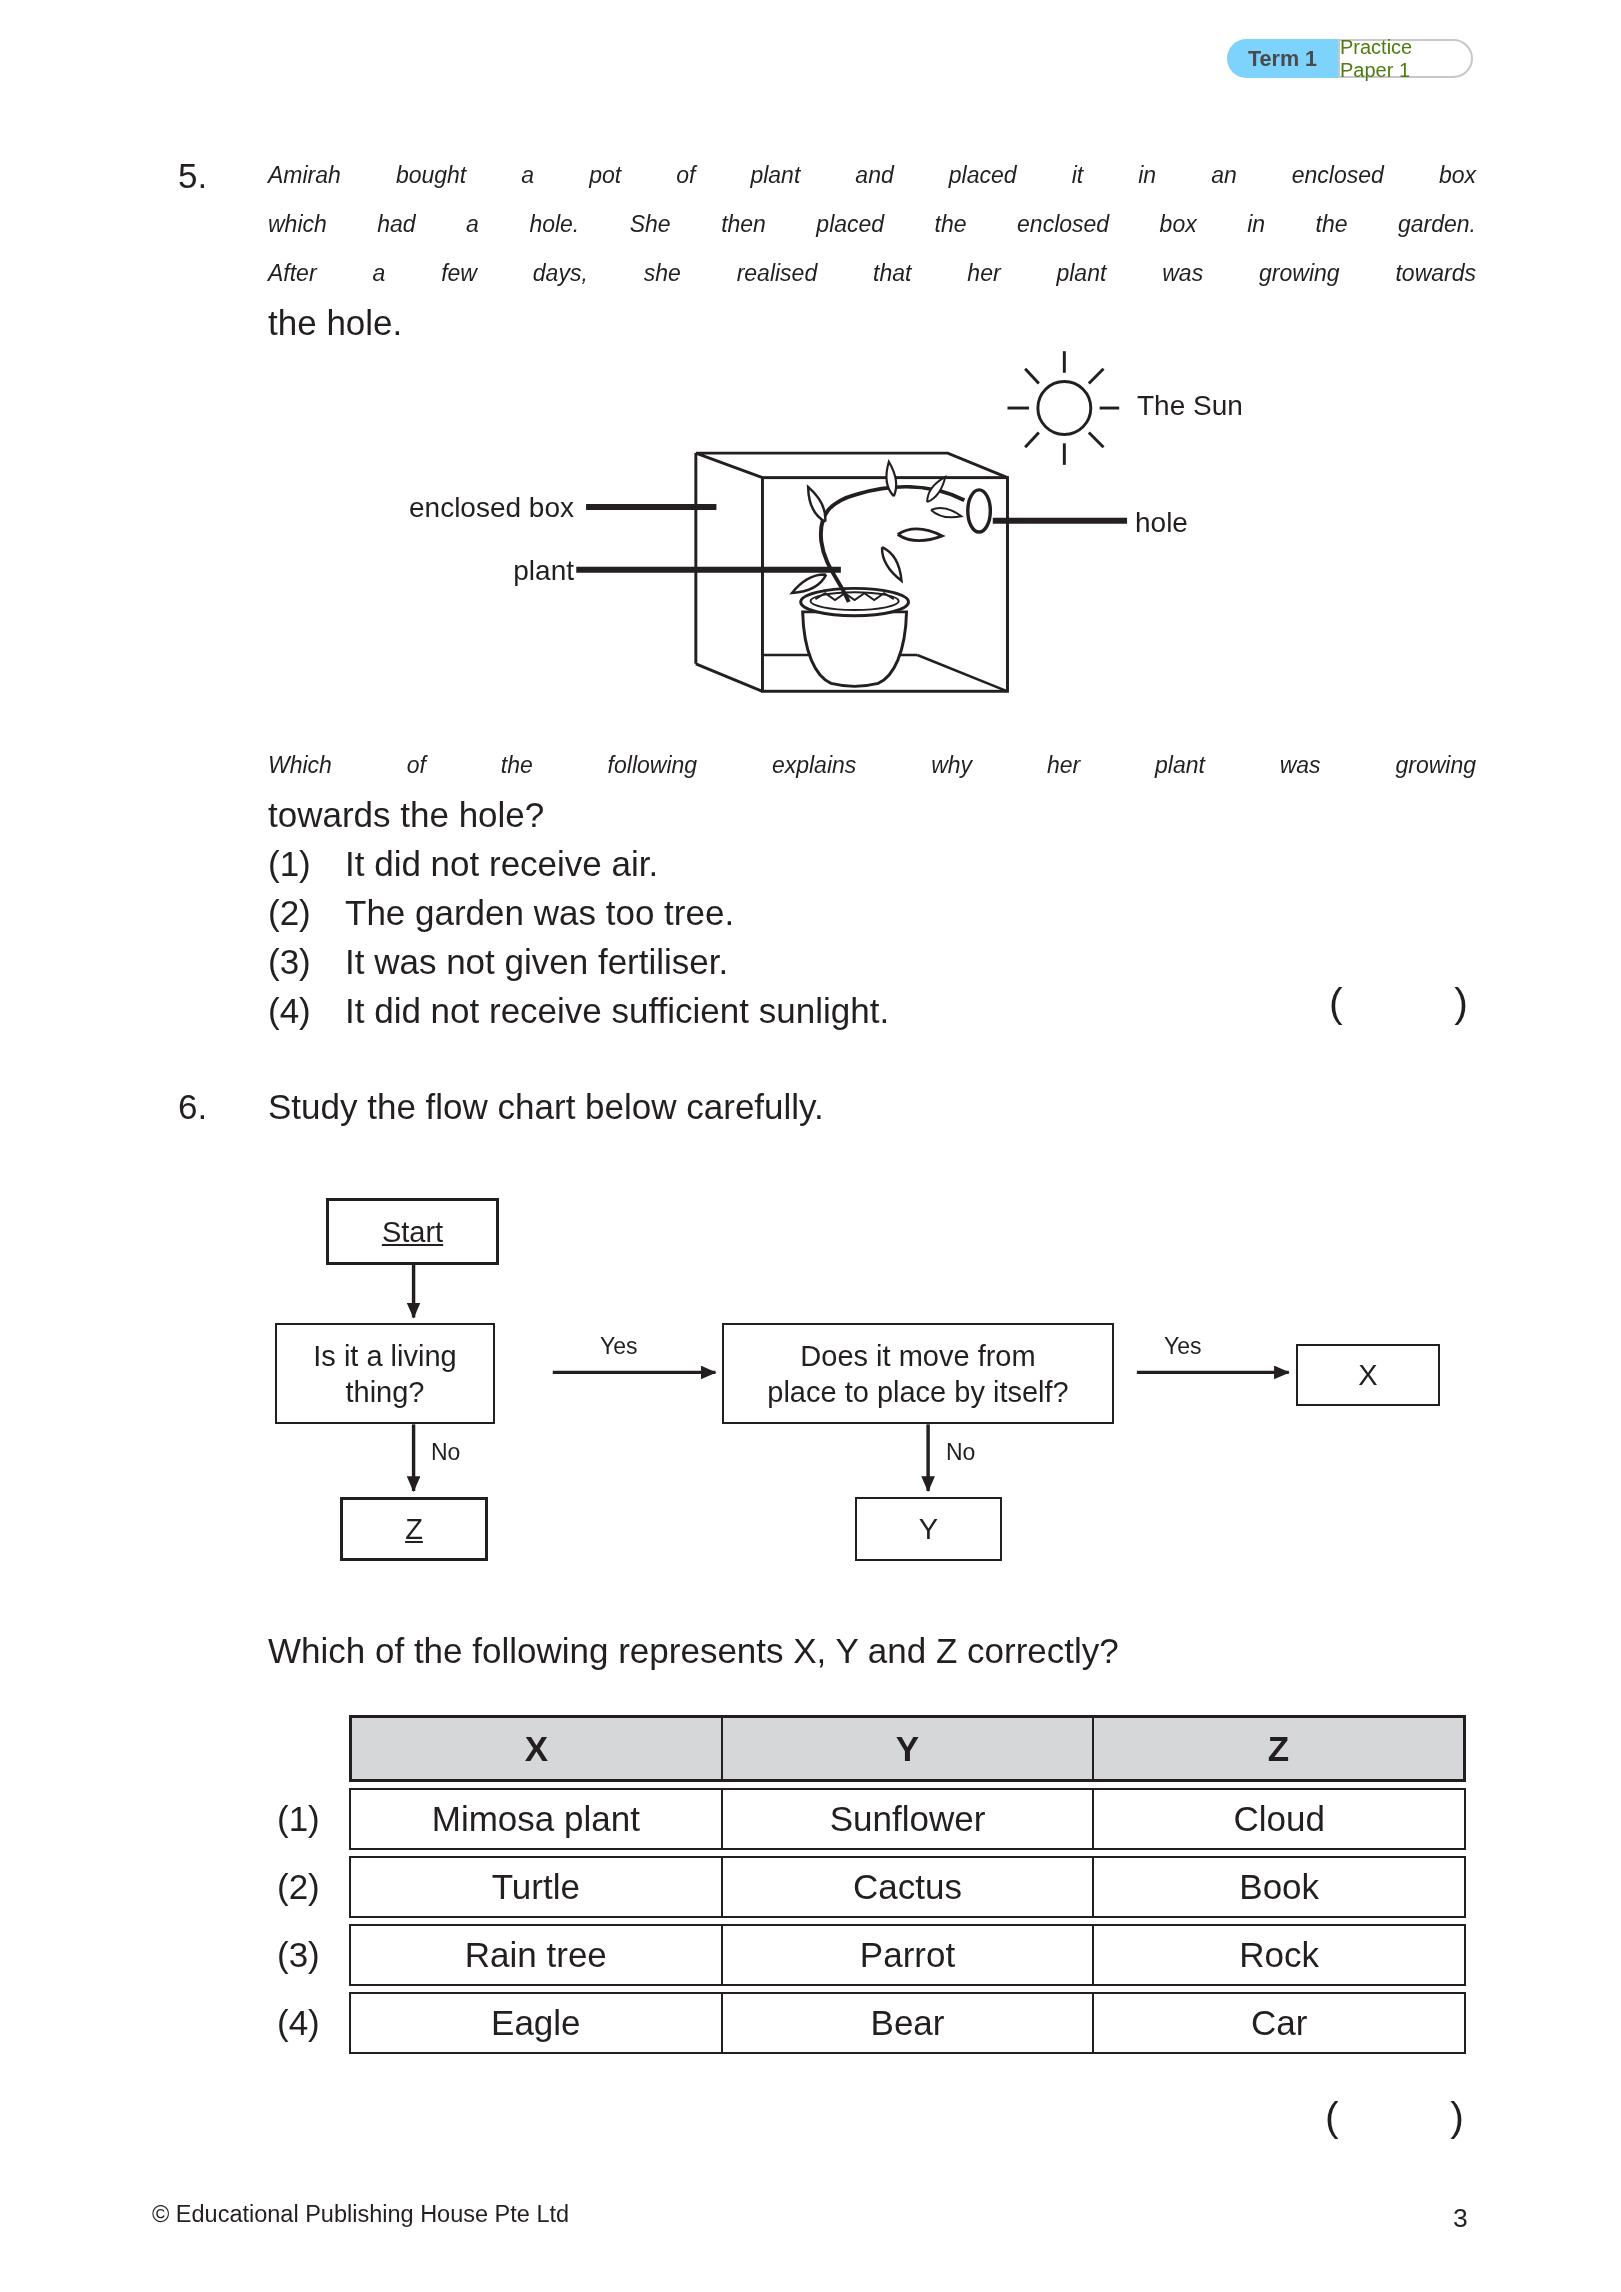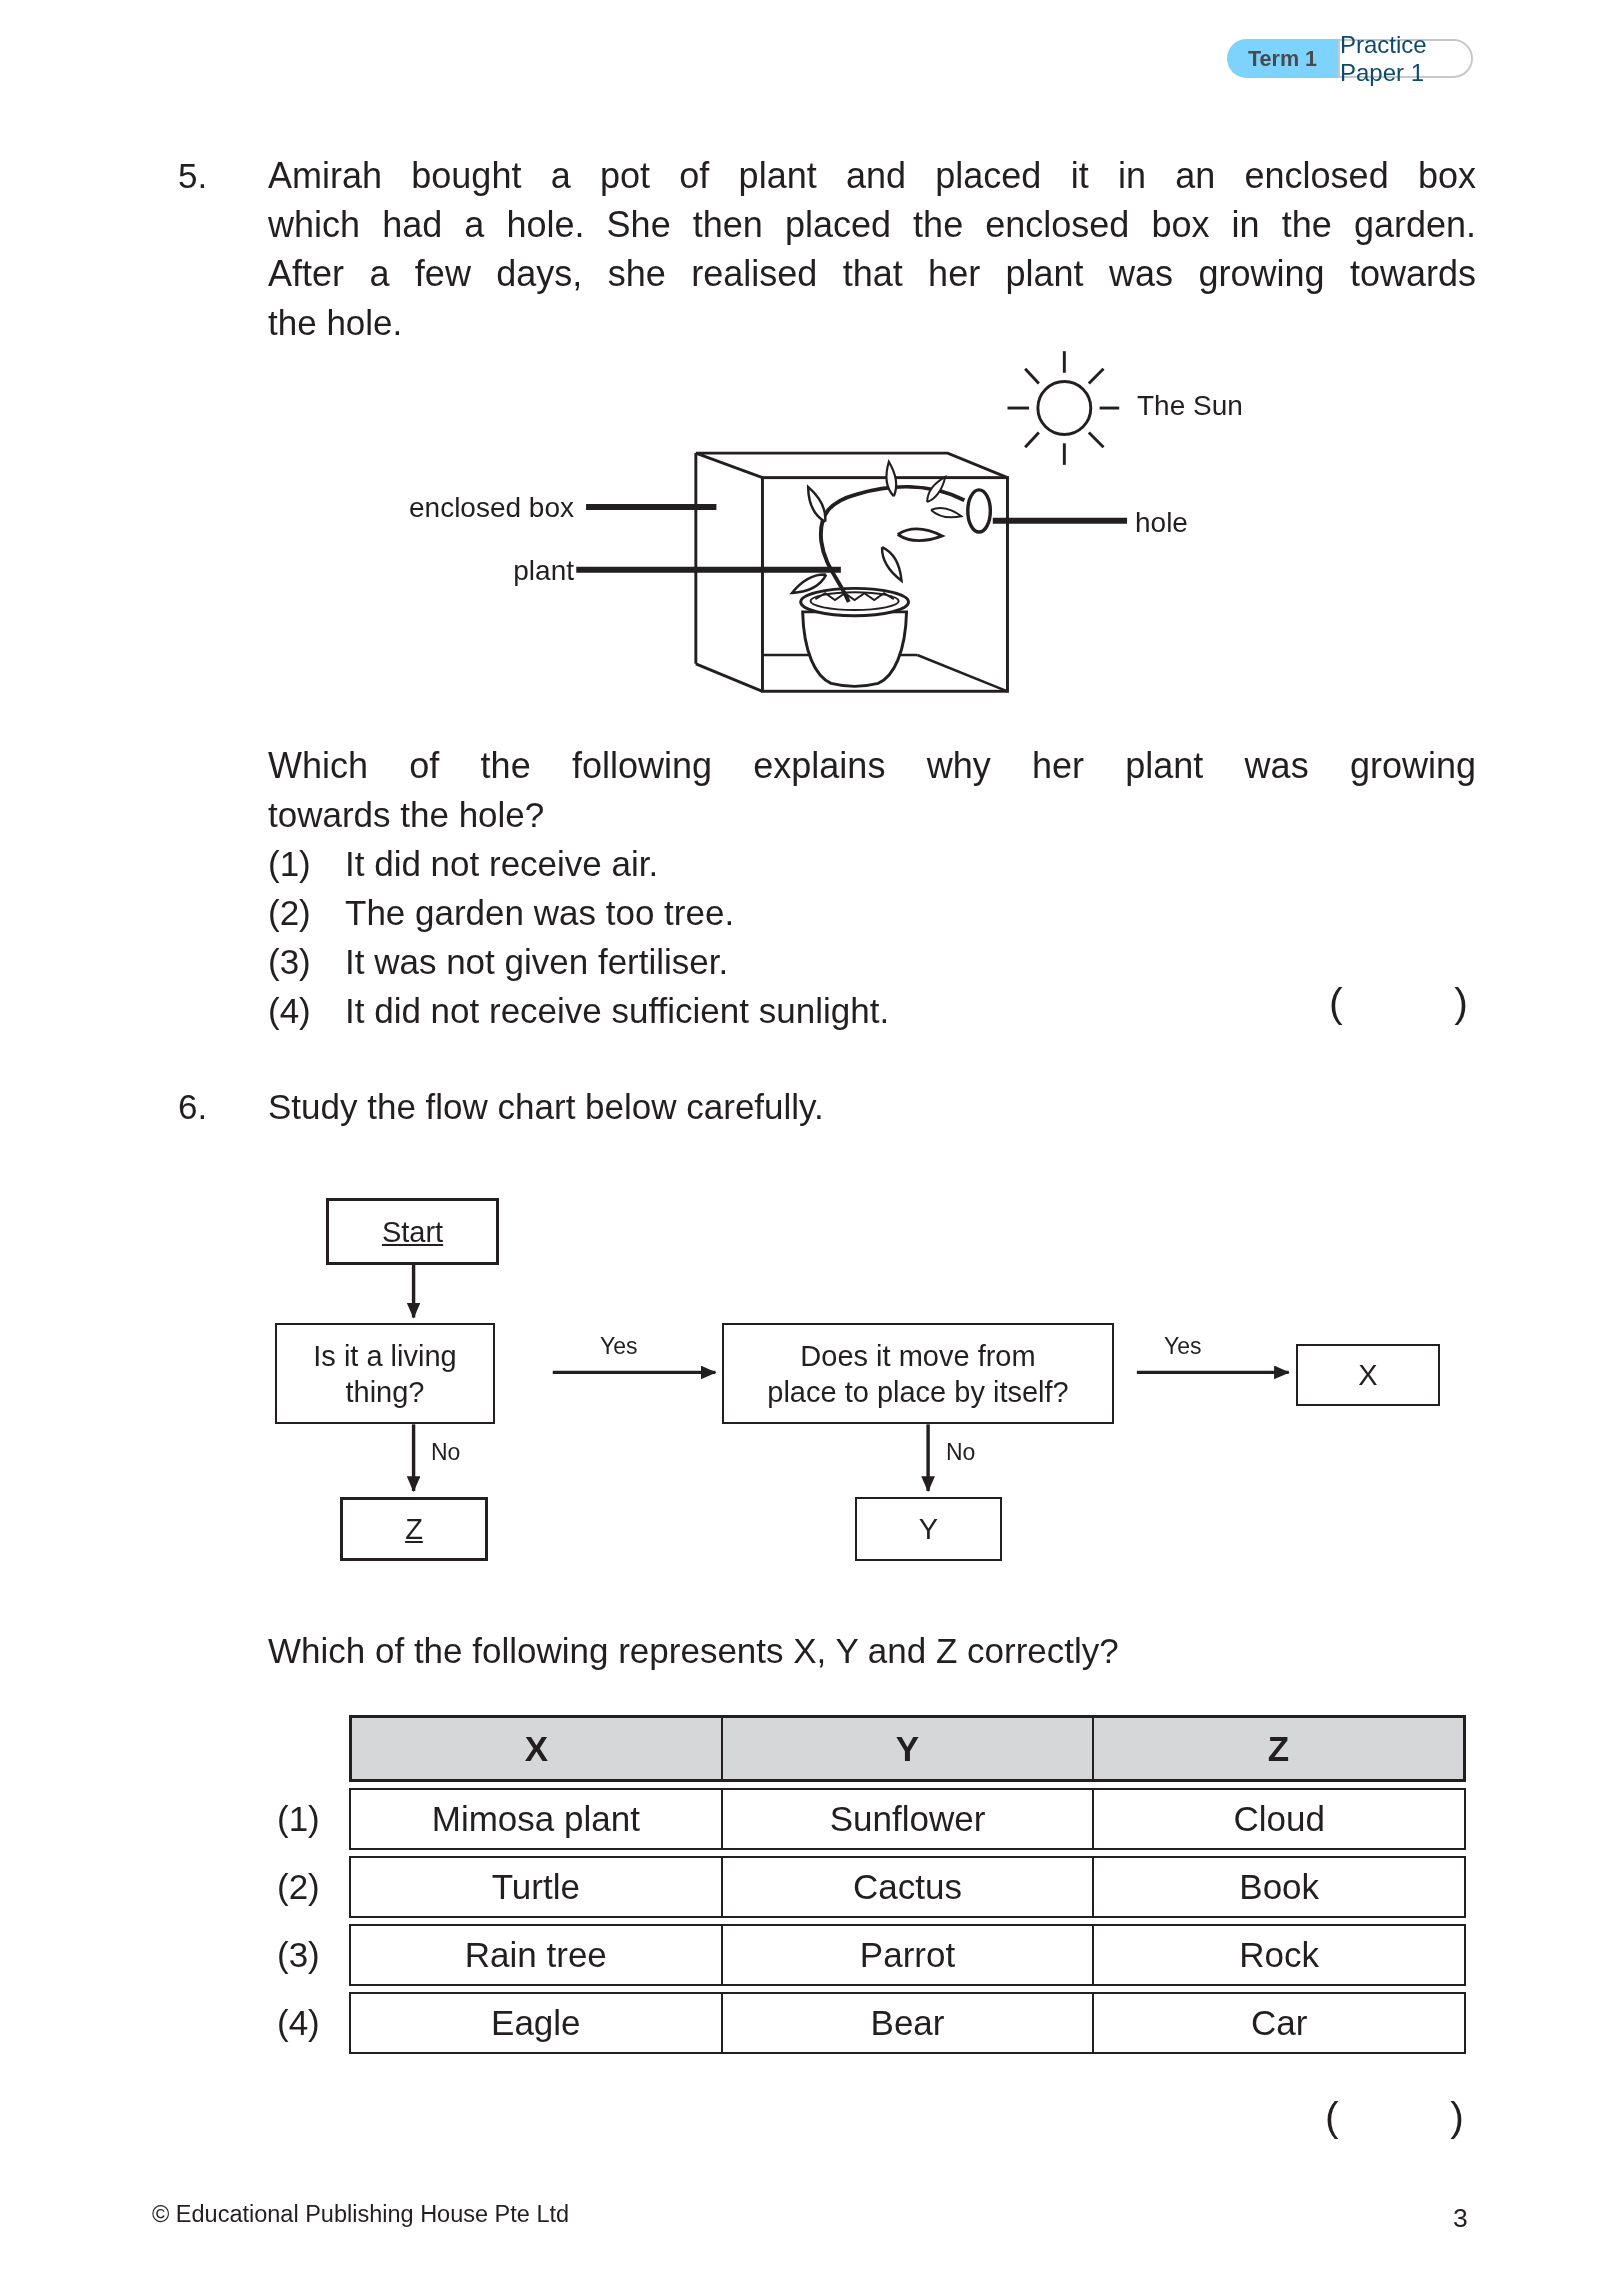--- a/index.html
+++ b/index.html
@@ -14,26 +14,26 @@
 
   
   .badge { position:absolute; left:1227px; top:39px; display:flex; height:39px; }
   .badge-term {
     width:111px; background:#7dd3fc; border-radius:19.6px 0 0 19.6px;
     font-size:21.6px; font-weight:bold; color:#4a4a4c;
     display:flex; align-items:center; justify-content:center;
   }
   .badge-paper {
     width:135px; background:#ffffff; border:2.9px solid #c7c8ca; border-radius:0 19.6px 19.6px 0;
-    font-size:24px; color:#0c4a6e;
+    font-size:20px; color:#4d7c0f;
     display:flex; align-items:center; justify-content:center;
   }
 
   .body-text { font-size:35px; line-height:41px; white-space:nowrap; }
-  .jline { width:1208px; text-align:justify; text-align-last:justify; white-space:normal; font-size:36px; line-height:41px; }
+  .jline { width:1208px; text-align:justify; text-align-last:justify; white-space:normal; font-size:23px; line-height:41px;font-style:italic; }
   .dlabel { font-size:28px; white-space:nowrap; }
   .dlabel-r { width:202px; text-align:right; }
 
   
   .fc-box {
     position:absolute; border:2.9px solid #231f20; background:#ffffff;
     display:flex; flex-direction:column; align-items:center; justify-content:center;
     text-align:center; font-size:29px; line-height:36px;
   }
   .fc-thick { border-width:3.9px;text-decoration:underline; }

